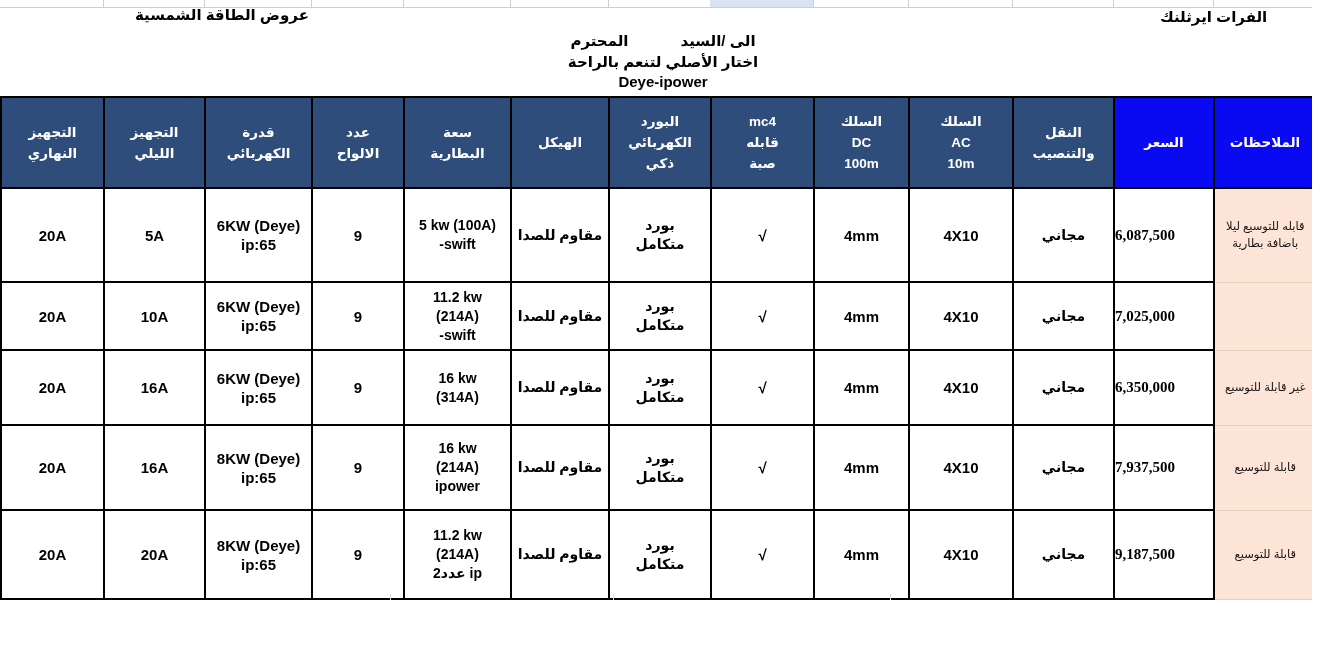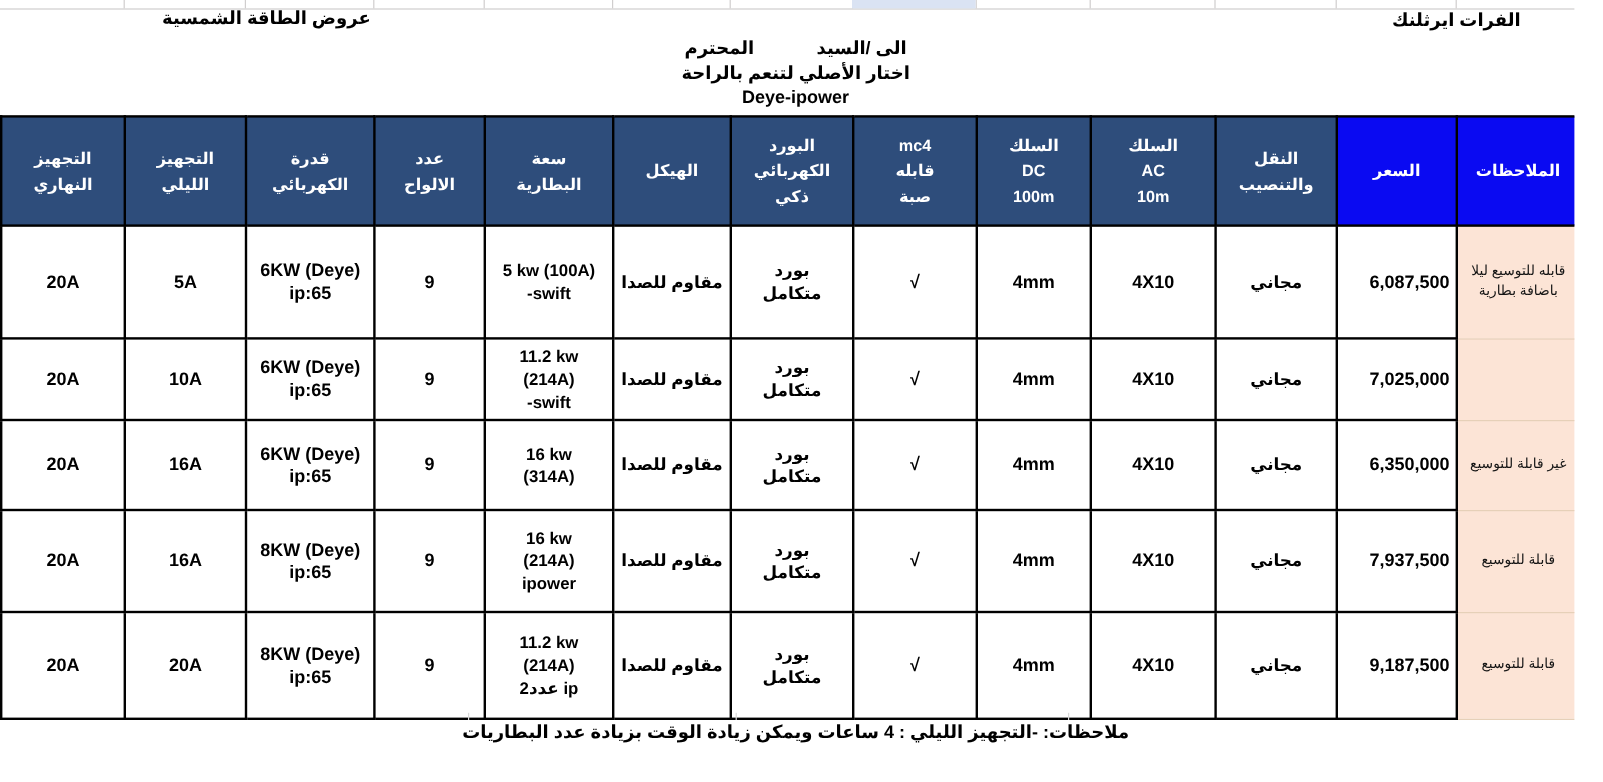--- a/index.html
+++ b/index.html
@@ -24,21 +24,21 @@
     background:var(--navy,#2e4d7b);color:#fff;font-weight:700;font-size:13.5px;line-height:21px;
     text-align:center;vertical-align:middle;white-space:pre-line;border:2px solid #000;direction:rtl;padding:0;
   }
   th.hd.accent{background:var(--blue,#0a0af2);}
   td{
     border:2px solid #000;text-align:center;vertical-align:middle;white-space:pre-line;
     font-weight:700;font-size:15px;line-height:19px;padding:0;color:#000;
   }
   td.lat{direction:ltr;}
   td.ara{direction:rtl;font-size:14px;}
-  td.price{direction:ltr;text-align:right;padding-right:5px;}
+  td.price{direction:ltr;text-align:left;padding-right:5px;font-family:Liberation Serif, serif;}
   td.notes{
     direction:rtl;background:var(--peach,#fce4d6);font-weight:400;font-size:11.5px;line-height:17px;color:#151515;
     border-top:1px solid #e6d0b8;border-bottom:1px solid #e6d0b8;border-left:2px solid #000;border-right:1px solid #d0cece;
   }
   
   .footnote{position:absolute;left:0;top:599px;width:1326px;text-align:center;direction:rtl;font-weight:700;font-size:15px;line-height:23px;}
   
   .decor{position:absolute;background:#d9d9d9;}
 </style>
 </head>
@@ -214,21 +214,20 @@
           <td class="lat">4mm</td>
           <td class="lat">4X10</td>
           <td class="ara">مجاني</td>
           <td class="price">9,187,500</td>
           <td class="notes">قابلة للتوسيع</td>
         </tr>
       </tbody>
     </table>
 
   <div class="footnote">
-    <div>ملاحظات: -التجهيز الليلي : 4 ساعات ويمكن زيادة الوقت بزيادة عدد البطاريات</div>
   </div>
 
   <div id="decorlayer">
       <div class="decor" style="left: 1316px; top: 252px; width: 20px; height: 1px;"></div>
       <div class="decor" style="left: 1316px; top: 345px; width: 20px; height: 1px;"></div>
       <div class="decor" style="left: 1316px; top: 506px; width: 20px; height: 1px;"></div>
       <div class="decor" style="left: 1316px; top: 594px; width: 20px; height: 1px;"></div>
       <div class="decor" style="left: 1316px; top: 624px; width: 20px; height: 1px;"></div>
       <div class="decor" style="left: 1316px; top: 648px; width: 20px; height: 1px;"></div>
       <div class="decor" style="left: 390px; top: 594px; width: 1px; height: 6px;"></div>

